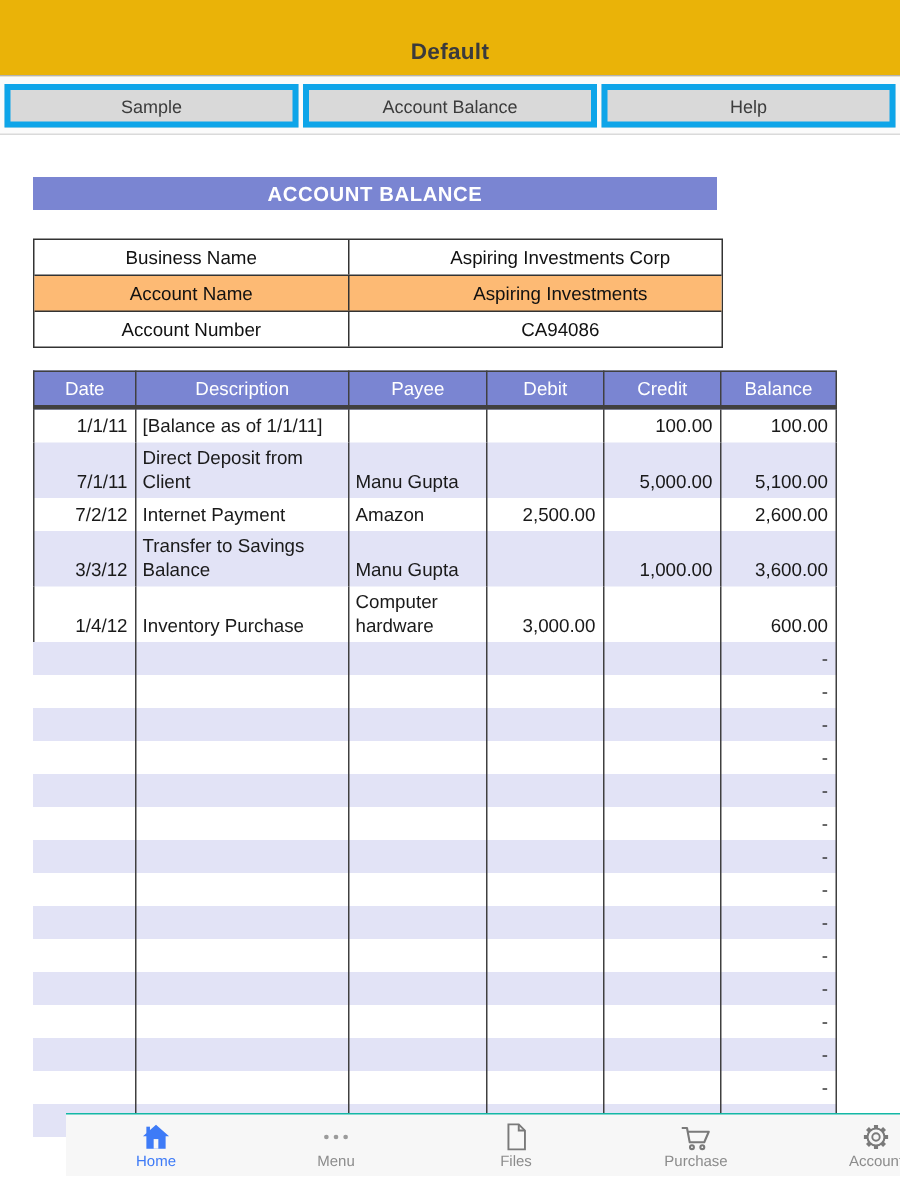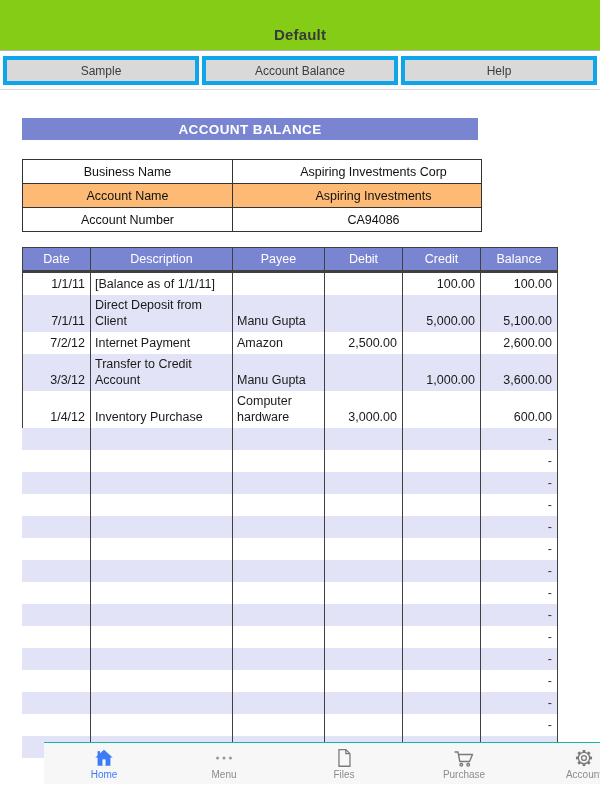--- a/index.html
+++ b/index.html
@@ -6,21 +6,21 @@
   body{
     width:600px;height:800px;overflow:hidden;position:relative;
     background:#ffffff;
     font-family:"Liberation Sans","DejaVu Sans",sans-serif;
     -webkit-font-smoothing:antialiased;
   }
   .page{position:relative;width:600px;height:800px;overflow:hidden;background:#fff;}
 
   
   .top-bar{
-    height:50px;background:#84cc16;border-bottom:1px solid #B3B3B3;
+    height:50px;background:#eab308;border-bottom:1px solid #B3B3B3;
     display:flex;align-items:flex-end;justify-content:center;
   }
   .top-bar .title{
     font-size:15px;font-weight:700;color:#3A3A3C;padding-bottom:7px;letter-spacing:.2px;
   }
 
   
   .toolbar{
     background:#FBFBFB;border-bottom:1px solid #DADADA;
     padding:5px 3px 4px;display:flex;gap:3px;
@@ -155,21 +155,21 @@
     <div class="lrow data">
       <div class="lcell c-date">7/2/12</div>
       <div class="lcell c-desc">Internet Payment</div>
       <div class="lcell c-payee">Amazon</div>
       <div class="lcell c-debit">2,500.00</div>
       <div class="lcell c-credit"></div>
       <div class="lcell c-balance">2,600.00</div>
     </div>
     <div class="lrow data striped">
       <div class="lcell c-date">3/3/12</div>
-      <div class="lcell c-desc">Transfer to Credit Account</div>
+      <div class="lcell c-desc">Transfer to Savings Balance</div>
       <div class="lcell c-payee">Manu Gupta</div>
       <div class="lcell c-debit"></div>
       <div class="lcell c-credit">1,000.00</div>
       <div class="lcell c-balance">3,600.00</div>
     </div>
     <div class="lrow data">
       <div class="lcell c-date">1/4/12</div>
       <div class="lcell c-desc">Inventory Purchase</div>
       <div class="lcell c-payee">Computer hardware</div>
       <div class="lcell c-debit">3,000.00</div>

